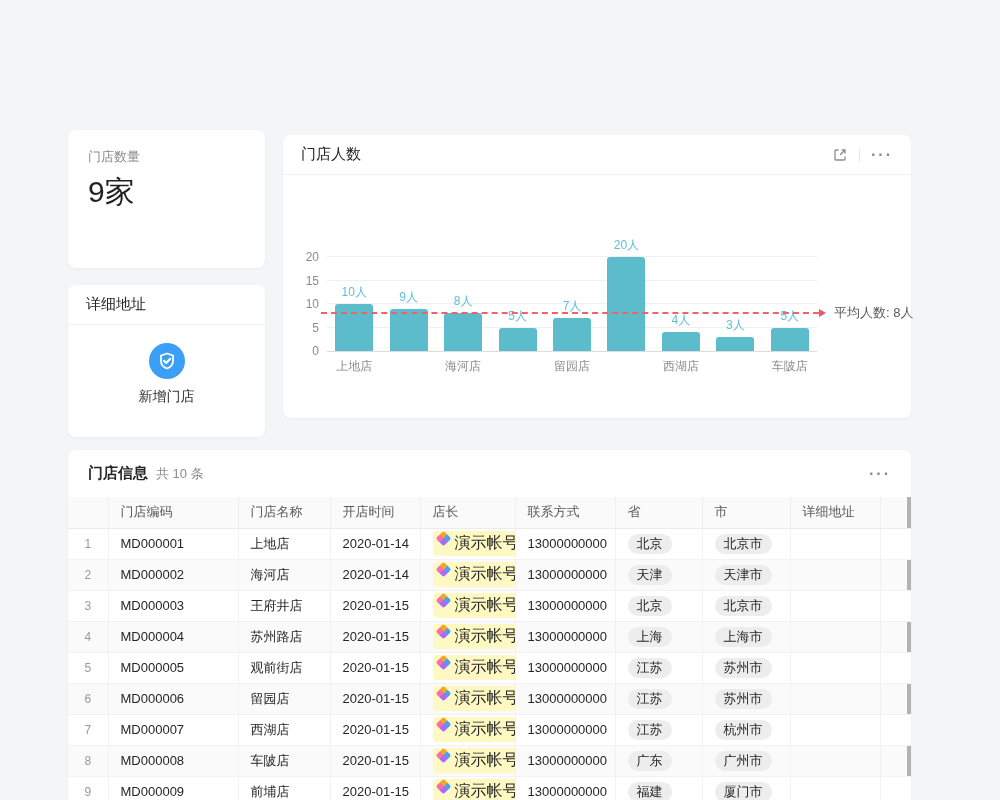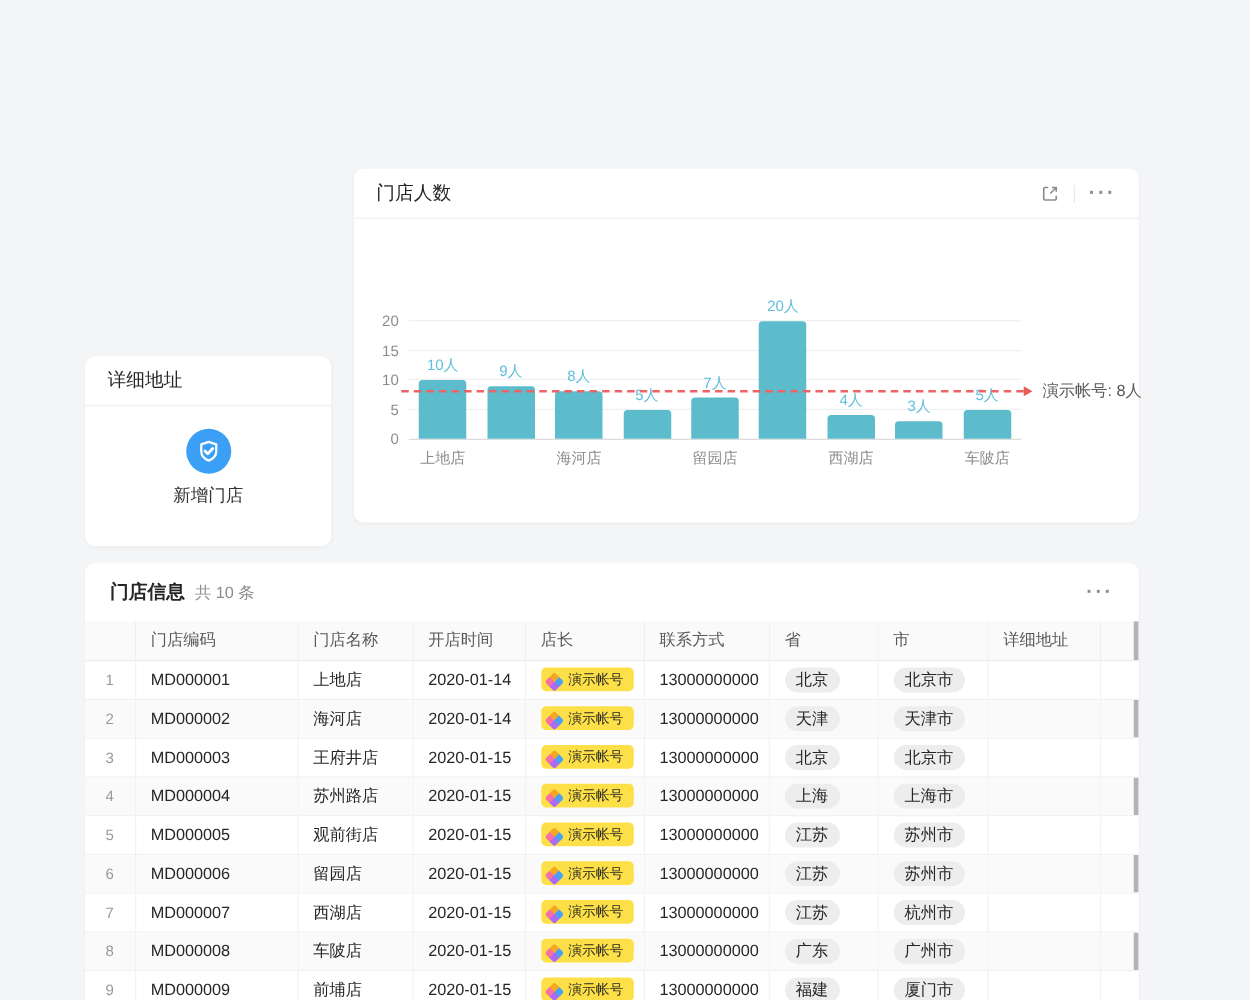--- a/index.html
+++ b/index.html
@@ -76,31 +76,35 @@
        position:relative; overflow:hidden; white-space:nowrap; }
   td { height:31px; padding:0 12px; border-right:1px solid #f2f2f2; border-bottom:1px solid #f2f2f2;
        position:relative; overflow:hidden; white-space:nowrap; color:#262626; }
   th:last-child, td:last-child { border-right:none; }
   tr.striped td { background:#fafafa; }
   .c-num { text-align:center; color:#999; font-size:12px; padding:0 4px; }
   tr.striped td:last-child::after, thead th:last-child::after {
     content:''; position:absolute; right:0; top:0; bottom:0; width:4px; background:#b3b3b3; }
   .tag { display:inline-block; background:#ededed; border-radius:10px; padding:1px 9px;
          font-size:13px; color:#262626; }
-  .pill { display:inline-flex; align-items:flex-end; background:#fde047; border-radius:4px;
-          padding:2px 8px 2px 5px; font-size:11px; color:#262626; }
+  .pill { display:inline-flex; align-items:flex-start; background:#fef9c3; border-radius:4px;
+          padding:2px 8px 2px 5px; font-size:16px; color:#262626; }
   .mini-logo { width:11px; height:11px; margin-right:6px; transform:rotate(45deg); border-radius:2px;
                background:conic-gradient(#4aa0f5 0 25%, #aa6bf2 25% 50%, #f76fa4 50% 75%, #f5a623 75% 100%); }
 </style>
 </head>
 <body>
 
 <div class="page">
 
 
+  <div class="card stat-card">
+    <div class="stat-label">门店数量</div>
+    <div class="stat-value">9家</div>
+  </div>
 
   <div class="card quick-card">
     <div class="card-header">详细地址</div>
     <div class="quick-body">
       <div class="quick-circle">
         <svg width="20" height="20" viewBox="0 0 20 20">
           <path d="M10 2.5 L16 4.5 V10 C16 13.6 13.4 16.2 10 17.5 C6.6 16.2 4 13.6 4 10 V4.5 Z" fill="none" stroke="#ffffff" stroke-width="1.8" stroke-linejoin="round"></path>
           <polyline points="7,9.8 9.2,12 13.2,7.8" fill="none" stroke="#ffffff" stroke-width="2.2" stroke-linecap="round" stroke-linejoin="round"></polyline>
         </svg>
       </div>
@@ -118,21 +122,21 @@
           <path d="M13 3 L8.2 7.8 M9.6 3 H13 V6.4" fill="none" stroke="#8c8c8c" stroke-width="1.3"></path>
         </svg>
       </div>
       <div class="icon-divider"></div>
       <div class="ellipsis">···</div>
     </div>
     <div class="chart-plot">
       <div class="avg-line" style="bottom: 37.6px;">
         <div class="avg-dash"></div>
         <div class="avg-arrow"></div>
-        <div class="avg-text">演示帐号: 8人</div>
+        <div class="avg-text">平均人数: 8人</div>
       </div>
     <div class="y-tick" style="bottom: -7px;">0</div>
         <div class="gridline" style="bottom: 23.5px;"></div>
         <div class="y-tick" style="bottom: 16.5px;">5</div>
         <div class="gridline" style="bottom: 47px;"></div>
         <div class="y-tick" style="bottom: 40px;">10</div>
         <div class="gridline" style="bottom: 70.5px;"></div>
         <div class="y-tick" style="bottom: 63.5px;">15</div>
         <div class="gridline" style="bottom: 94px;"></div>
         <div class="y-tick" style="bottom: 87px;">20</div>

